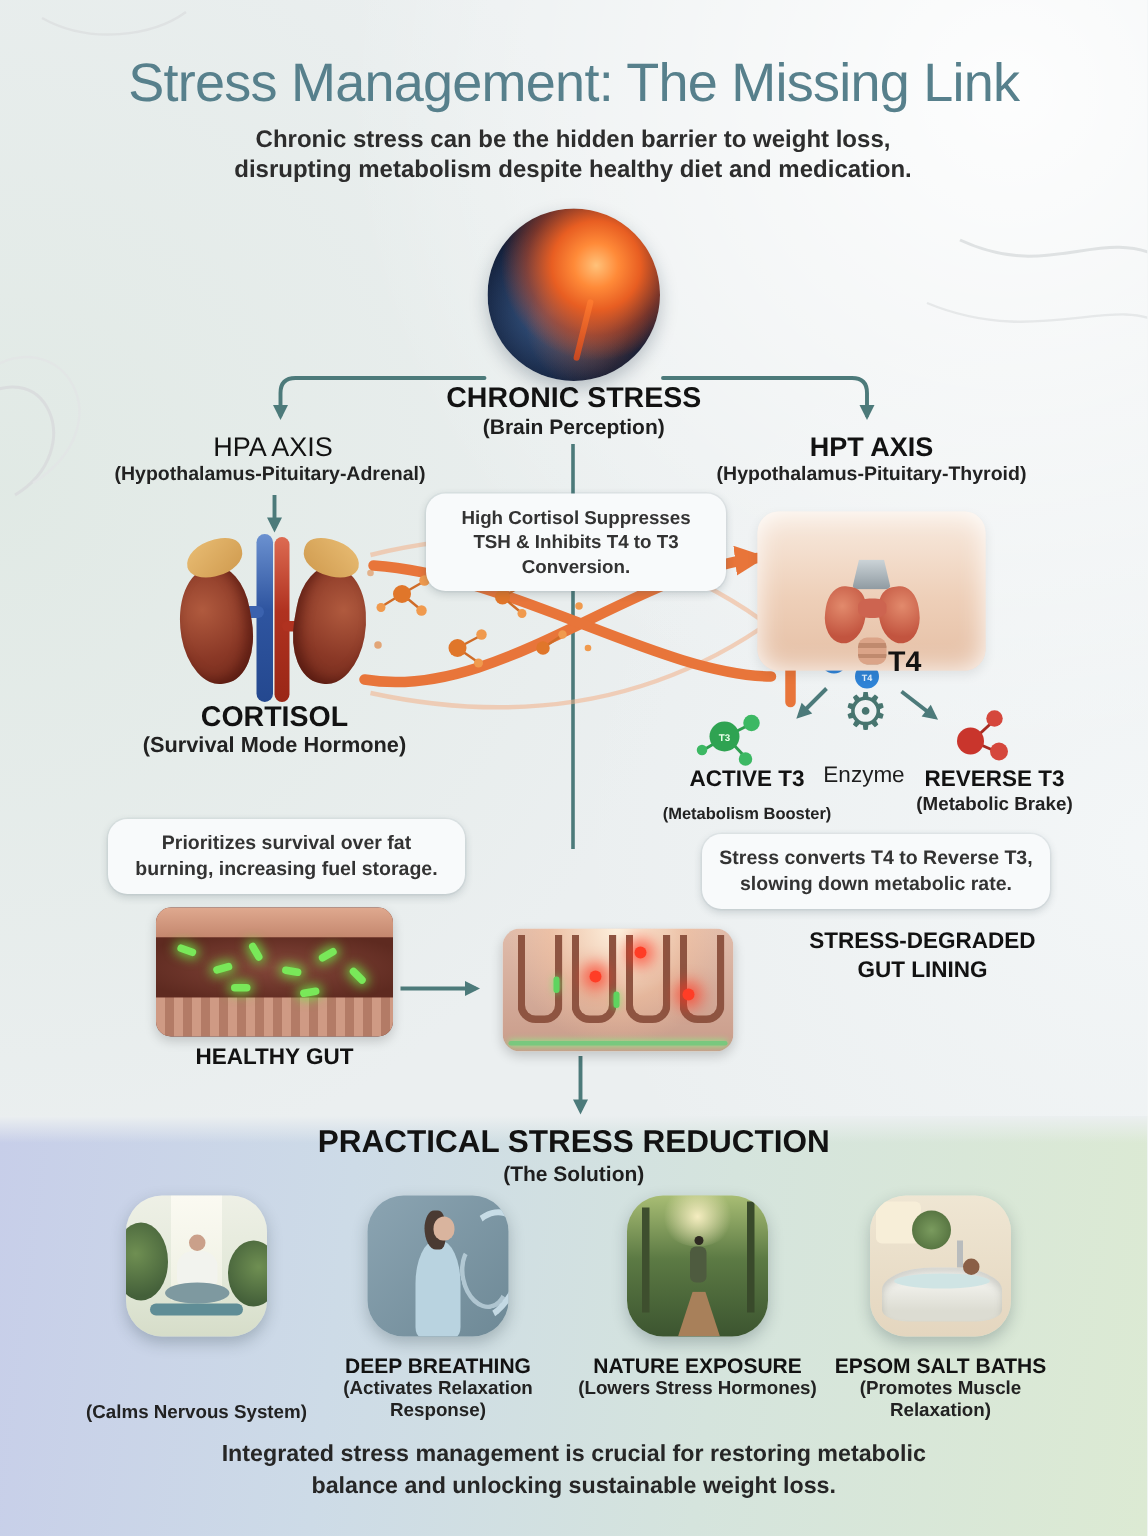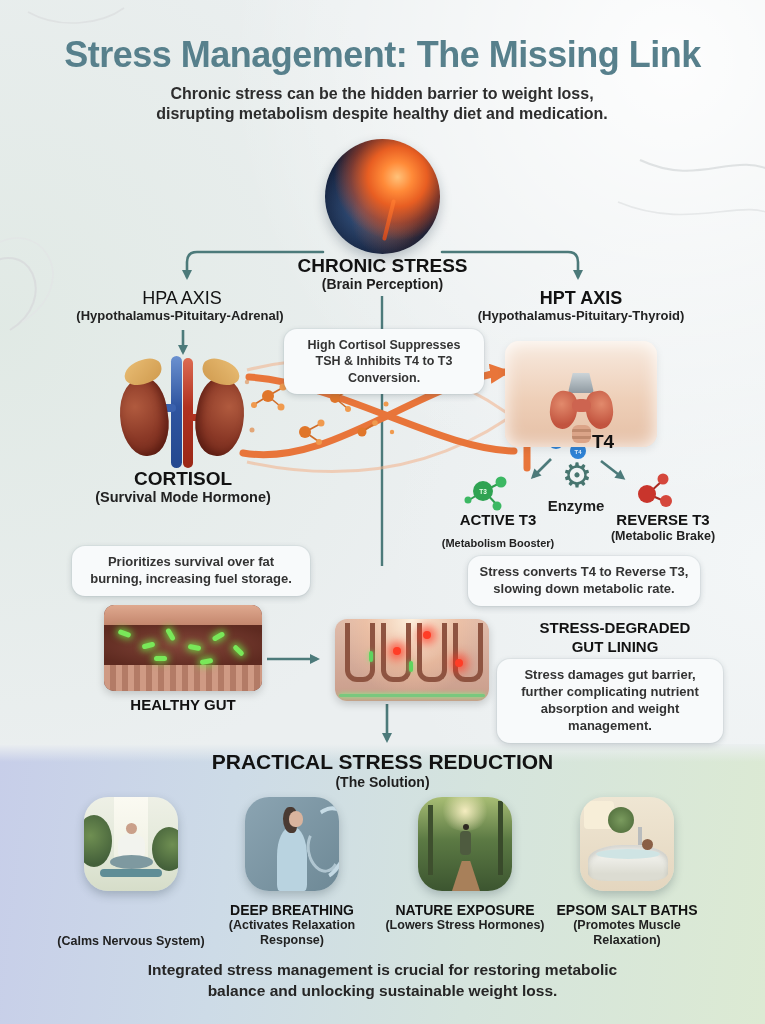--- a/index.html
+++ b/index.html
@@ -9,21 +9,21 @@
     background:
       radial-gradient(circle at 88% 6%, rgba(255,255,255,.9), rgba(255,255,255,0) 38%),
       radial-gradient(circle at 0% 32%, rgba(222,232,226,.8), rgba(222,232,226,0) 45%),
       radial-gradient(circle at 100% 55%, rgba(244,247,248,.9), rgba(244,247,248,0) 40%),
       #ebeff0;
   }
   .abs{position:absolute;}
   .ctr{text-align:center;}
   svg{display:block;}
   
-  #title{top:34px;left:0;width:765px;font-size:36px;font-weight:700;letter-spacing:-.5px;color:#57808c;z-index:3;}
+  #title{top:34px;left:0;width:765px;font-size:36px;font-weight:400;letter-spacing:-.5px;color:#57808c;z-index:3;}
   #subtitle{top:84px;left:132px;width:500px;font-size:16px;font-weight:600;color:#2d2d2d;line-height:1.25;z-index:3;}
   
   #brain{left:325px;top:139px;width:115px;height:115px;border-radius:50%;z-index:2;
     background:
       radial-gradient(circle at 63% 33%, #ffc27a 0%, #ff8a38 14%, #e85e22 28%, rgba(200,70,30,.55) 44%, rgba(20,30,60,0) 60%),
       radial-gradient(circle at 58% 68%, rgba(240,110,50,.45), transparent 40%),
       radial-gradient(circle at 36% 60%, rgba(80,130,190,.55), transparent 55%),
       radial-gradient(circle at 50% 50%, #21304f 0%, #131f3a 65%, #0c1528 100%);
     box-shadow:0 5px 12px rgba(20,40,60,.25);}
   #brain::after{content:"";position:absolute;left:54%;top:52%;width:4px;height:42px;border-radius:3px;
@@ -37,21 +37,21 @@
   #hpt-sub{top:308px;left:431px;width:300px;font-size:13px;font-weight:600;color:#222;z-index:3;}
   .callout{background:#f8fafb;border-radius:13px;padding:8px 10px;line-height:1.3;
     box-shadow:0 2px 6px rgba(40,60,70,.20), 0 0 0 1px rgba(120,140,150,.07);
     font-weight:700;color:#333;text-align:center;z-index:4;}
   #callout-tsh{top:329px;left:284px;width:180px;font-size:12.5px;}
   #cortisol-label{top:468px;left:58px;width:250px;font-size:19px;font-weight:800;color:#121212;z-index:3;}
   #cortisol-sub{top:489px;left:58px;width:250px;font-size:14.5px;font-weight:600;color:#222;z-index:3;}
   #callout-cortisol{top:506px;left:72px;width:218px;font-size:13px;margin-top:40px;}
   #t4-label{top:431px;left:592px;width:60px;font-size:19px;font-weight:800;color:#121212;z-index:3;text-align:left;}
   #enzyme-glyph{top:458px;left:556px;width:42px;font-size:34px;line-height:1;color:#47756f;z-index:3;text-align:center;}
-  #enzyme-label{top:497px;left:526px;width:100px;font-size:15px;font-weight:700;color:#1d1d1d;z-index:3;}
+  #enzyme-label{top:508px;left:526px;width:100px;font-size:15px;font-weight:400;color:#1d1d1d;z-index:3;}
   #active-label{top:511px;left:417px;width:162px;font-size:15px;font-weight:800;color:#121212;z-index:3;}
   #active-sub{top:537px;left:417px;width:162px;font-size:11px;font-weight:600;color:#222;z-index:3;}
   #reverse-label{top:511px;left:582px;width:162px;font-size:15px;font-weight:800;color:#121212;z-index:3;}
   #reverse-sub{top:529px;left:582px;width:162px;font-size:12.5px;font-weight:600;color:#222;z-index:3;}
   #callout-rt3{top:556px;left:468px;width:212px;font-size:13px;}
   
   #kidneys{left:114px;top:356px;width:136px;height:112px;z-index:2;}
   #kidneys .vessel-blue{position:absolute;left:57px;top:0;width:11px;height:112px;border-radius:6px;background:linear-gradient(180deg,#6b91d0,#2f55a0 45%,#24488f);}
   #kidneys .vessel-red{position:absolute;left:69px;top:2px;width:10px;height:110px;border-radius:6px;background:linear-gradient(180deg,#dd6b52,#b03220 45%,#9a2716);}
   #kidneys .branch-b{position:absolute;left:40px;top:48px;width:22px;height:8px;border-radius:4px;background:#3b62ae;}
@@ -316,21 +316,20 @@
     <div class="crypt c3"></div>
     <div class="crypt c4"></div>
     <div class="redspot" style="left:58px;top:28px;"></div>
     <div class="redspot" style="left:120px;top:40px;"></div>
     <div class="redspot" style="left:88px;top:12px;"></div>
     <div class="greenspeck" style="left:34px;top:32px;"></div>
     <div class="greenspeck" style="left:74px;top:42px;"></div>
     <div class="baseline"></div>
   </div>
   <div id="degraded-title" class="abs ctr">STRESS-DEGRADED GUT LINING</div>
-  <div id="callout-gut" class="abs callout">Stress damages gut barrier, further complicating nutrient absorption and weight management.</div>
 
   <div id="solution-band" class="abs"></div>
   <div id="solution-title" class="abs ctr">PRACTICAL STRESS REDUCTION</div>
   <div id="solution-sub" class="abs ctr">(The Solution)</div>
 
   <div id="card-1" class="card">
     <div class="window"></div>
     <div class="plant-l"></div>
     <div class="plant-r"></div>
     <div class="head"></div>

